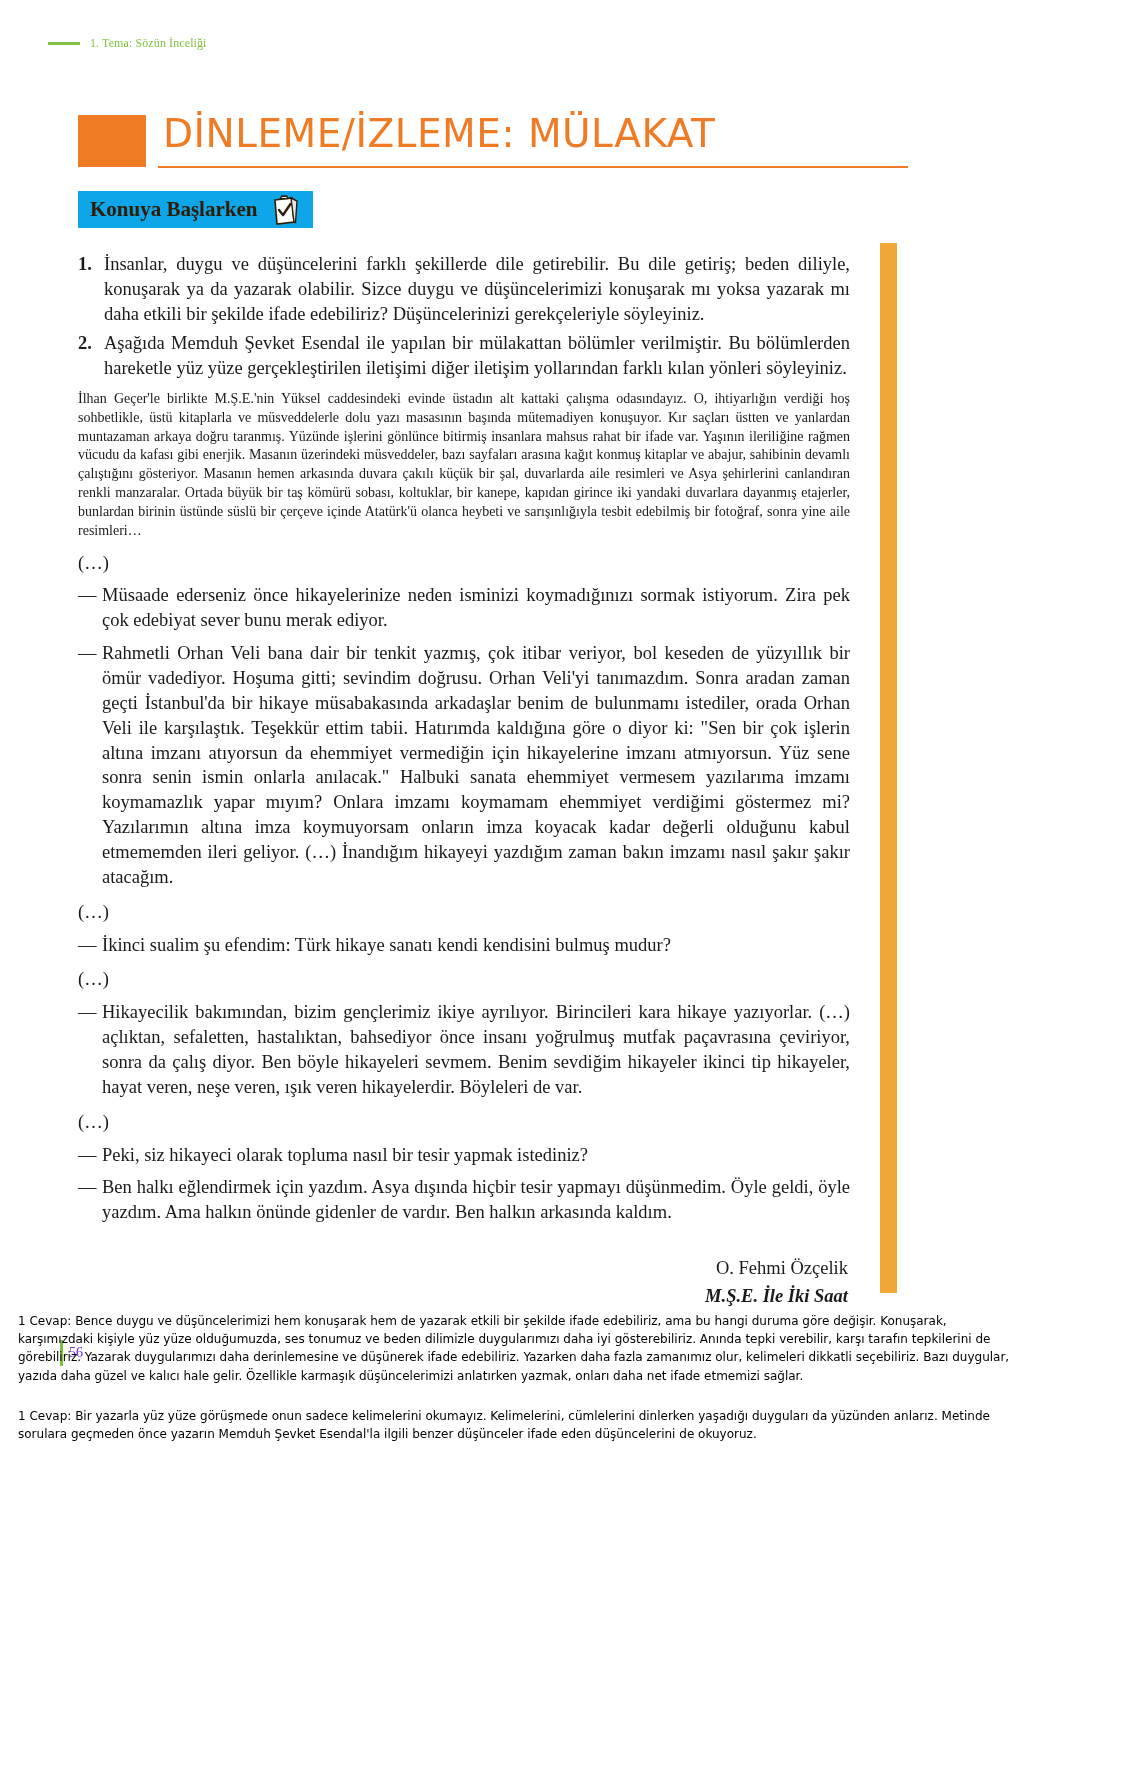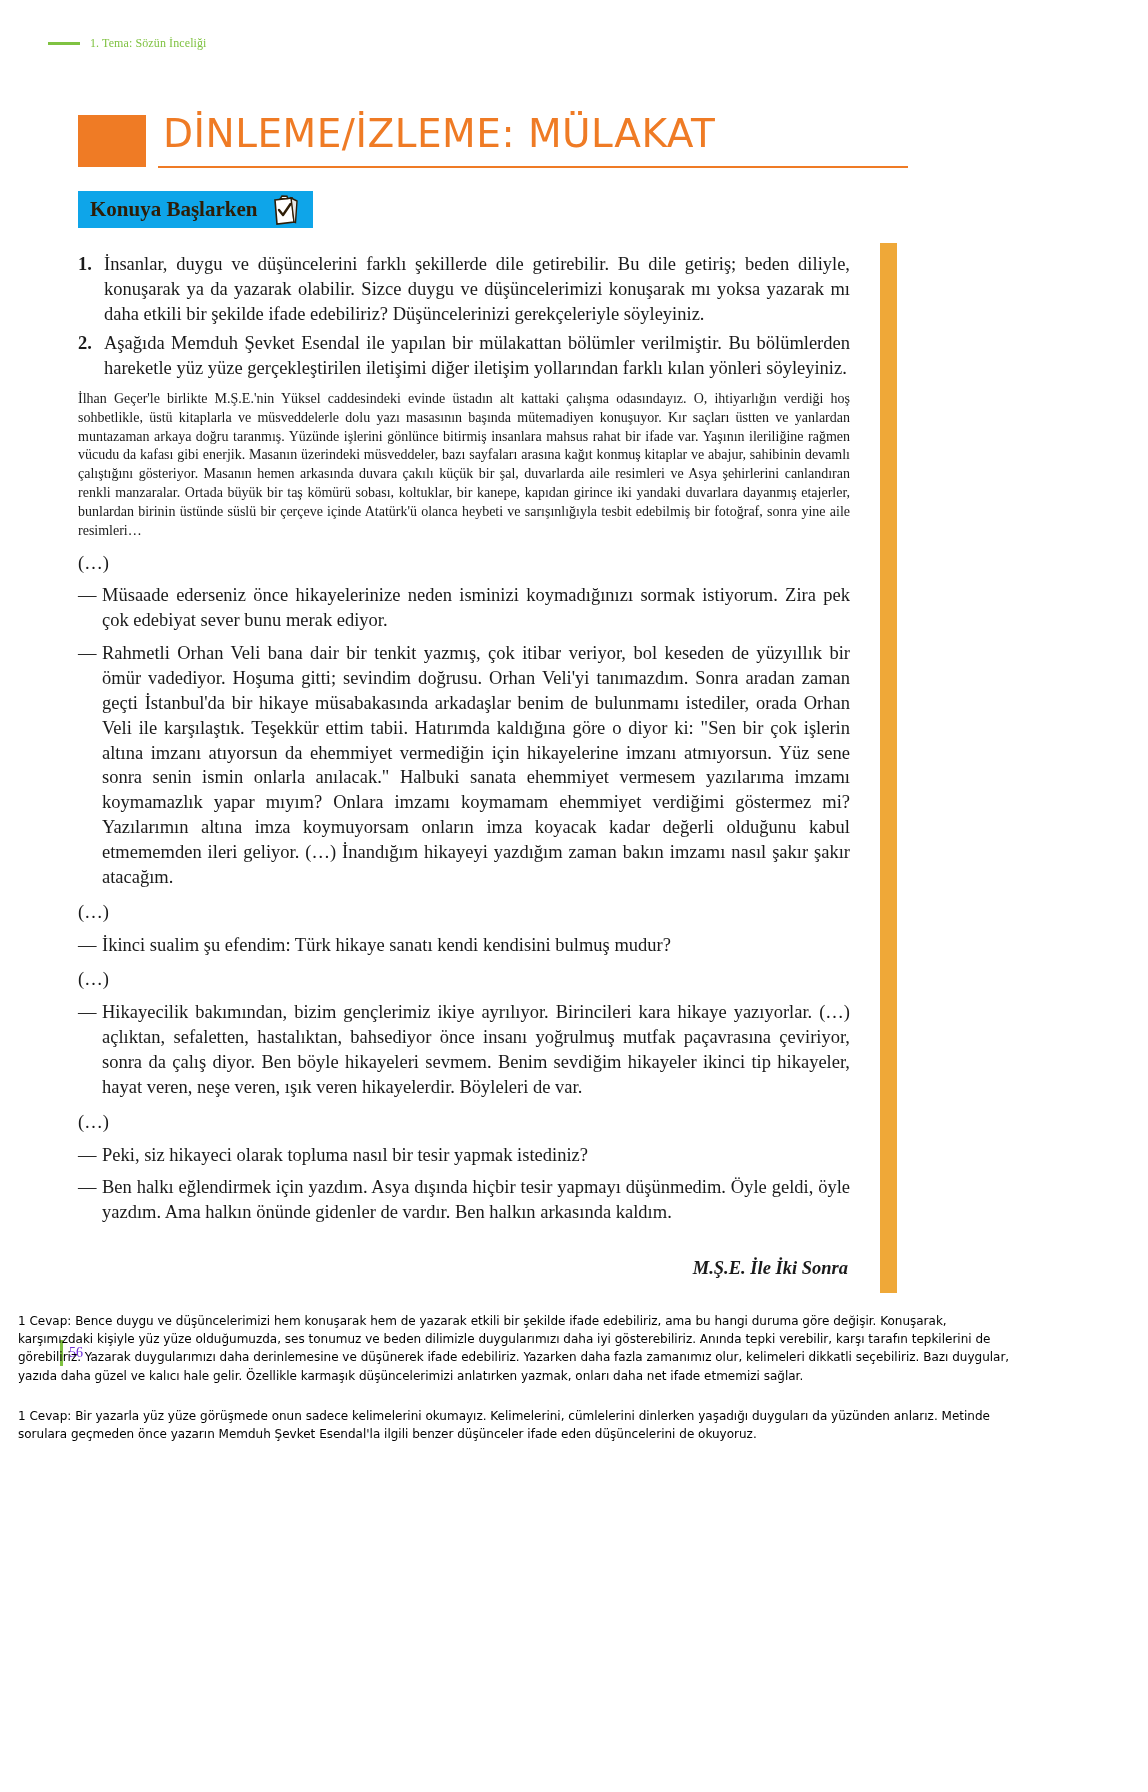--- a/index.html
+++ b/index.html
@@ -287,21 +287,22 @@
     <span class="dash-mark">—</span>
     <span class="dash-text">Peki, siz hikayeci olarak topluma nasıl bir tesir yapmak istediniz?</span>
   </div>
 
   <div class="dash-item">
     <span class="dash-mark">—</span>
     <span class="dash-text">Ben halkı eğlendirmek için yazdım. Asya dışında hiçbir tesir yapmayı düşünmedim. Öyle geldi, öyle yazdım. Ama halkın önünde gidenler de vardır. Ben halkın arkasında kaldım.</span>
   </div>
 
   <div class="attrib">
-    <div class="src">M.Ş.E. İle İki Sonra</div>
+    <div>O. Fehmi Özçelik</div>
+    <div class="src">M.Ş.E. İle İki Saat</div>
   </div>
 
 </div>
 
 <div class="pagenum-wrap">
   <span class="pagenum-rule"></span>
   <span class="pagenum">56</span>
 </div>
 
 <div class="answers">

